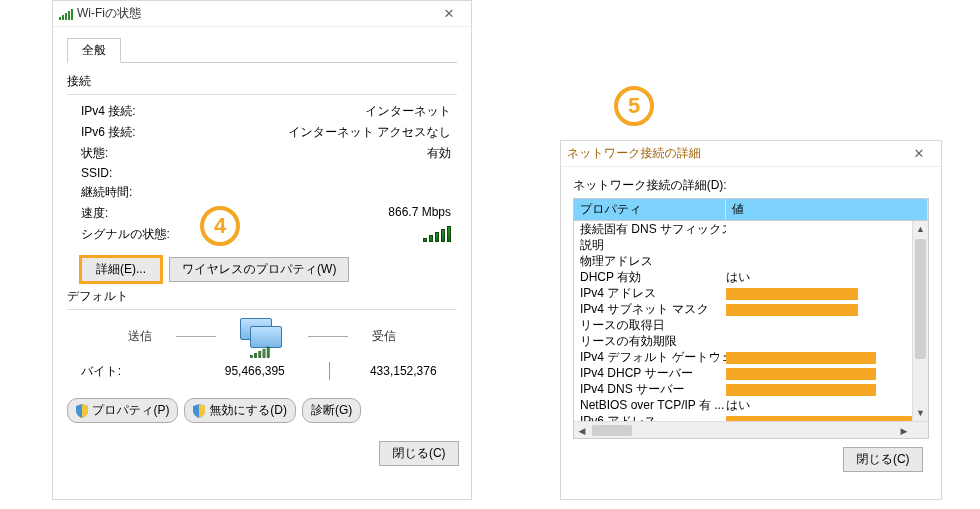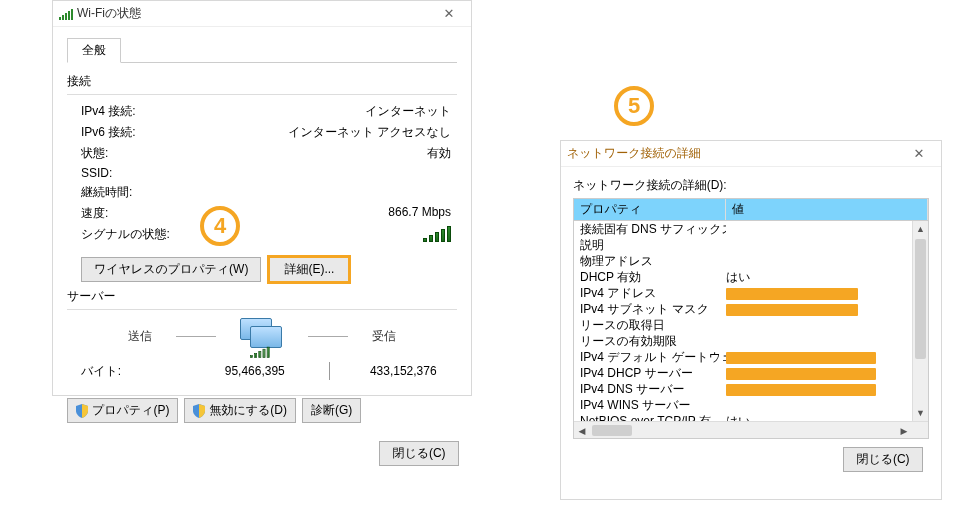--- a/index.html
+++ b/index.html
@@ -11,21 +11,21 @@
     width: 980px;
     height: 509px;
     position: relative;
     color: #000;
   }
   .dialog {
     position: absolute;
     border: 1px solid #d8d8d8;
     background: #fff;
   }
-  .dialog.left { left: 52px; top: 0; width: 420px; height: 396px; }
+  .dialog.left { left: 52px; top: 0; width: 420px; height: 500px; }
   .dialog.right { left: 560px; top: 140px; width: 382px; height: 360px; }
   .titlebar {
     display: flex;
     align-items: center;
     height: 26px;
     padding: 0 6px;
     border-bottom: 1px solid #eee;
   }
   .titlebar .title { flex: 1; color: #333; font-size: 12px; }
   .titlebar .close {
@@ -92,21 +92,21 @@
   }
   .monitor-icon .sig {
     position: absolute; left: 10px; top: 24px;
   }
   .bytesrow { display: flex; padding: 4px 0 4px 14px; align-items: center; }
   .bytesrow .k { flex: 0 0 120px; }
   .bytesrow .sent { flex: 1; text-align: center; }
   .bytesrow .div { width: 1px; height: 18px; background: #999; margin: 0 20px; }
   .bytesrow .recv { flex: 1; text-align: center; }
   .btnrow2 { display: flex; gap: 6px; margin: 14px 0 0 0; }
-  .btnrow2 .btn { min-width: auto; display: flex; align-items: center; gap: 4px; padding: 3px 8px; }
+  .btnrow2 .btn { min-width: auto; display: flex; align-items: center; gap: 4px; padding: 3px 8px; border-radius: 10px; }
   .shield {
     width: 12px; height: 14px; display: inline-block;
   }
   .footer { display: flex; justify-content: flex-end; padding: 8px 12px; border-top: 0; }
   .titlebar-icon {
     display: inline-flex; align-items: flex-end; gap: 1px; height: 12px; margin-right: 4px;
   }
   .titlebar-icon span { width: 2px; background: #2d8a2d; }
   .titlebar-icon span:nth-child(1){height:3px}
   .titlebar-icon span:nth-child(2){height:5px}
@@ -230,25 +230,25 @@
         <span class="signal-bars">
           <span></span>
             <span></span>
             <span></span>
             <span></span>
             <span></span>
         </span>
       </div>
     </div>
     <div class="btnrow">
+      <div class="btn highlight">詳細(E)...</div>
       <div class="btn">ワイヤレスのプロパティ(W)</div>
-      <div class="btn highlight">詳細(E)...</div>
-    </div>
-
-    <div class="group-label">サーバー</div>
+    </div>
+
+    <div class="group-label">デフォルト</div>
     <div class="hr-top"></div>
     <div class="activity">
       <span class="lbl">送信</span>
       <span class="dash"></span>
       <span class="monitor-icon">
         <span class="screen"></span>
           <span class="screen2"></span>
         <span class="sig signal-bars" style="transform:scale(0.7);transform-origin:left bottom">
           <span></span>
             <span></span>
@@ -343,24 +343,20 @@
           </div>
           <div class="row">
             <div class="c1">IPv4 DHCP サーバー</div>
             <div class="c2"><span class="redact" style="width: 150px;"></span></div>
           </div>
           <div class="row">
             <div class="c1">IPv4 DNS サーバー</div>
             <div class="c2"><span class="redact" style="width: 150px;"></span></div>
           </div>
           <div class="row">
-            <div class="c1">IPv4 WINS サーバー</div>
-            <div class="c2"></div>
-          </div>
-          <div class="row">
             <div class="c1">NetBIOS over TCP/IP 有 ...</div>
             <div class="c2">はい</div>
           </div>
           <div class="row">
             <div class="c1">IPv6 アドレス</div>
             <div class="c2"><span class="redact" style="width: 186px;"></span></div>
           </div>
         </div>
       <div class="vscroll">
         <div class="arr">▲</div>

